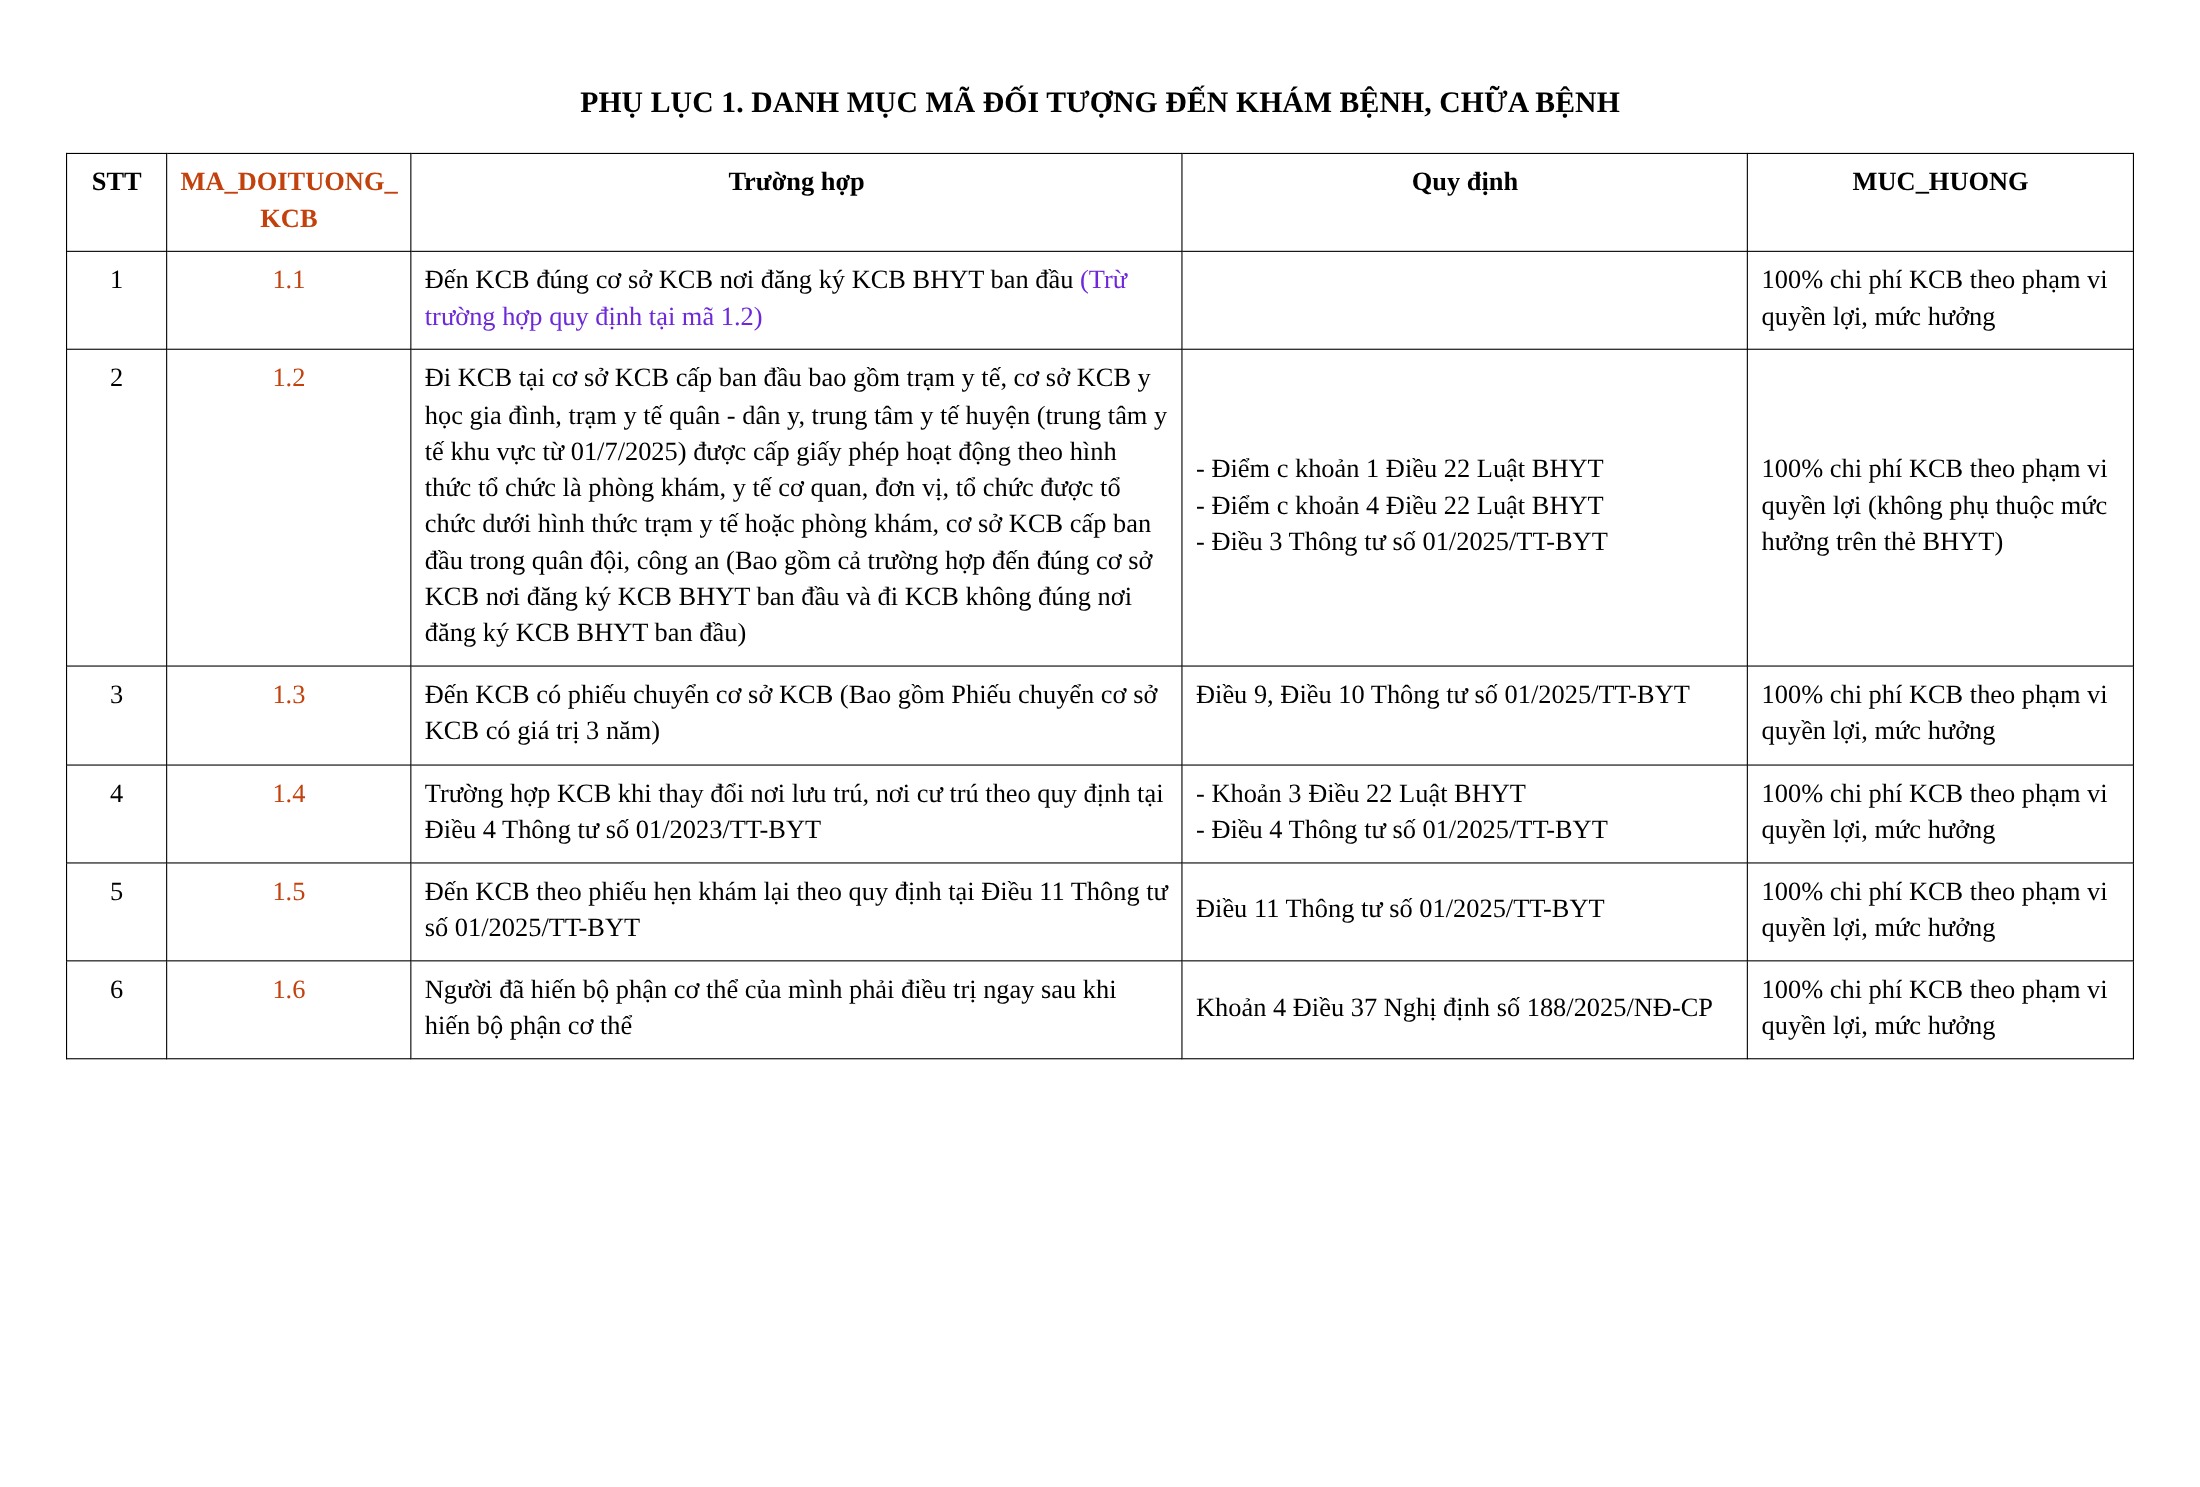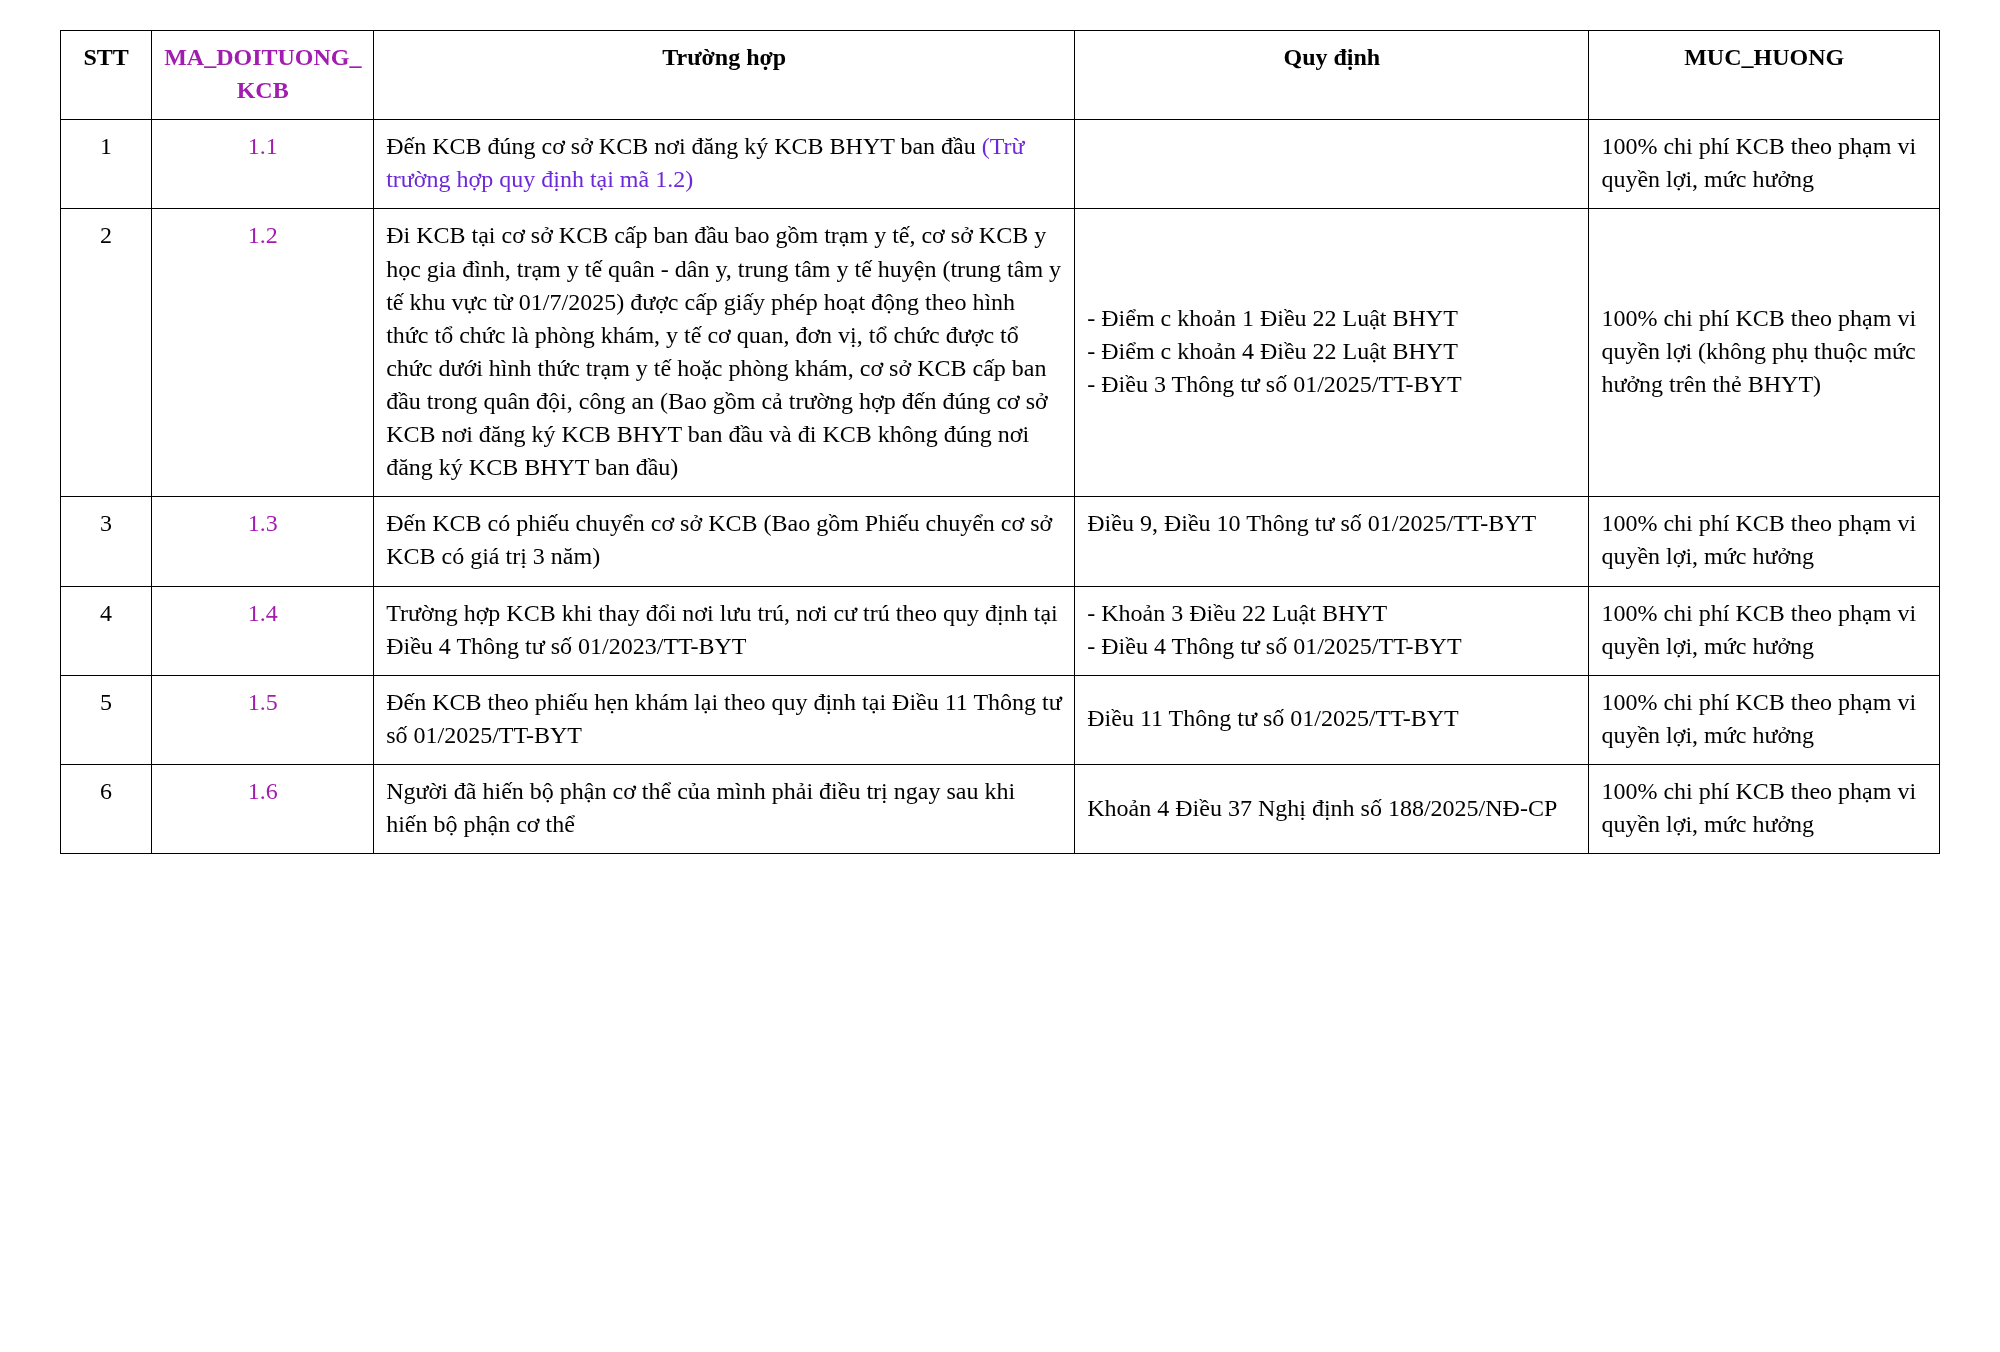--- a/index.html
+++ b/index.html
@@ -52,21 +52,21 @@
     line-height: 1.38;
   }
   thead th {
     text-align: center;
     vertical-align: middle;
     font-weight: bold;
     padding-top: 18px;
     padding-bottom: 18px;
   }
   th.red, td.red {
-    color: #a21caf;
+    color: #c2410c;
   }
   .col-stt { width: 78px; }
   .col-ma { width: 190px; }
   .col-th { width: 600px; }
   .col-qd { width: 440px; }
   .col-mh { width: 300px; }
   td.center {
     text-align: center;
     vertical-align: middle;
   }
@@ -78,20 +78,21 @@
   }
   .case-text {
     display: block;
   }
 </style>
 </head>
 <body>
 
 <div class="page">
 
+  <div class="doc-title">PHỤ LỤC 1. DANH MỤC MÃ ĐỐI TƯỢNG ĐẾN KHÁM BỆNH, CHỮA BỆNH</div>
 
 
   <table class="main">
     <colgroup>
       <col class="col-stt">
       <col class="col-ma">
       <col class="col-th">
       <col class="col-qd">
       <col class="col-mh">
     </colgroup>

